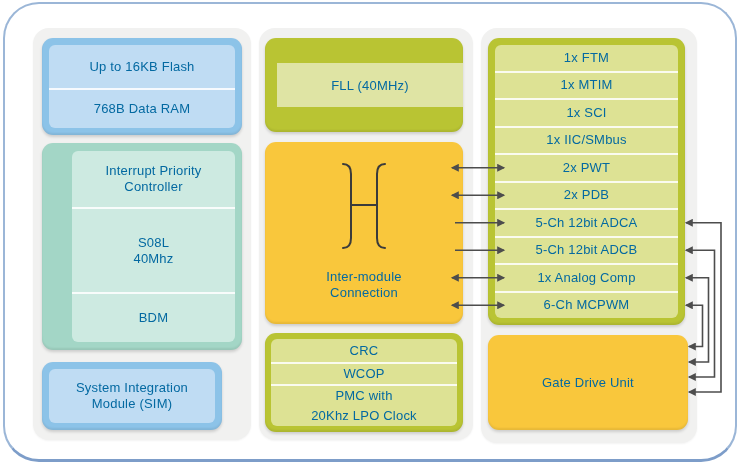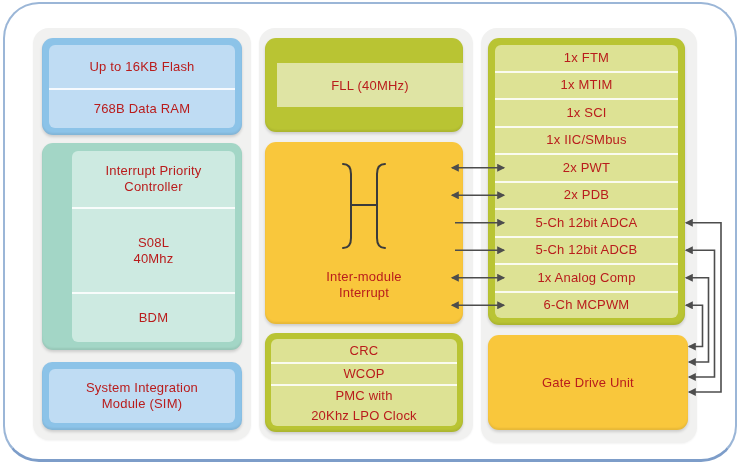--- a/index.html
+++ b/index.html
@@ -1,19 +1,19 @@
 <!DOCTYPE html>
 <html><head>
 <meta charset="utf-8">
 <style>
   html,body{margin:0;padding:0;background:#ffffff;}
   .stage{
     position:relative;width:741px;height:465px;overflow:hidden;
     font-family:"Liberation Sans","DejaVu Sans",sans-serif;
-    color:#b91c1c;
+    color:#0369a1;
   }
   .frame{
     position:absolute;left:3px;top:2px;right:4px;bottom:3px;
     border:2px solid #9bb6d7;border-bottom:3px solid #7d9dc9;
     border-radius:36px;background:#ffffff;
   }
   .panel{position:absolute;background:#f1f1f0;border-radius:16px;box-shadow:0 1px 2px rgba(0,0,0,0.05);}
   .panel-left{left:33px;top:28px;width:218px;height:412px;}
   .panel-mid{left:259px;top:28px;width:214px;height:412px;}
   .panel-right{left:481px;top:28px;width:216px;height:415px;}
@@ -31,21 +31,21 @@
   .blue .row{background:#bfdcf3;}
   .teal .row{background:#cdeae1;}
   .green .row{background:#dde294;}
 
   
   .b-memory{left:42px;top:38px;width:200px;height:97px;}
   .b-memory .row-0{height:43px;} .b-memory .row-1{flex:1;}
   .b-core{left:42px;top:143px;width:200px;height:207px;}
   .b-core .rows{top:8px;bottom:8px;margin-left:23px;}
   .b-core .row-0{height:56px;} .b-core .row-1{height:83px;} .b-core .row-2{flex:1;}
-  .b-sim{left:42px;top:362px;width:200px;height:68px;border-radius:10px;}
+  .b-sim{left:42px;top:362px;width:180px;height:68px;}
 
   
   .b-fll{left:265px;top:38px;width:198px;height:94px;}
   .b-fll .band{position:absolute;left:12px;right:0;top:25px;height:44px;background:#dfe4a4;
        display:flex;align-items:center;justify-content:center;font-size:13px;letter-spacing:0.2px;}
   .b-ic{left:265px;top:142px;width:198px;height:182px;}
   .b-ic .glyph{position:absolute;left:50%;top:18px;transform:translateX(-50%);}
   .b-ic .ic-label{position:absolute;left:0;right:0;top:127px;text-align:center;
        font-size:13px;line-height:16px;letter-spacing:0.2px;white-space:pre-line;}
   .b-sys{left:265px;top:333px;width:198px;height:99px;}
@@ -99,21 +99,21 @@
     </div>
     <div class="block yellow b-ic" style="position:absolute;left:6px;top:114px;">
       <svg class="glyph" width="46" height="92" viewBox="0 0 46 92">
         <g fill="none" stroke="#3b3b3b" stroke-width="2" stroke-linecap="round">
           <path d="M2,4 Q10,4 10,14 V78 Q10,88 2,88"></path>
           <path d="M44,4 Q36,4 36,14 V78 Q36,88 44,88"></path>
           <path d="M10,45 H36"></path>
         </g>
       </svg>
       <div class="ic-label">Inter-module
-Interrupt</div>
+Connection</div>
     </div>
     <div class="block green b-sys" style="position:absolute;left:6px;top:305px;">
       <div class="rows">
         <div class="row row-0"><span>CRC</span></div>
         <div class="row row-1"><span>WCOP</span></div>
         <div class="row row-2"><span>PMC with
 20Khz LPO Clock</span></div>
       </div>
     </div>
   </div>

